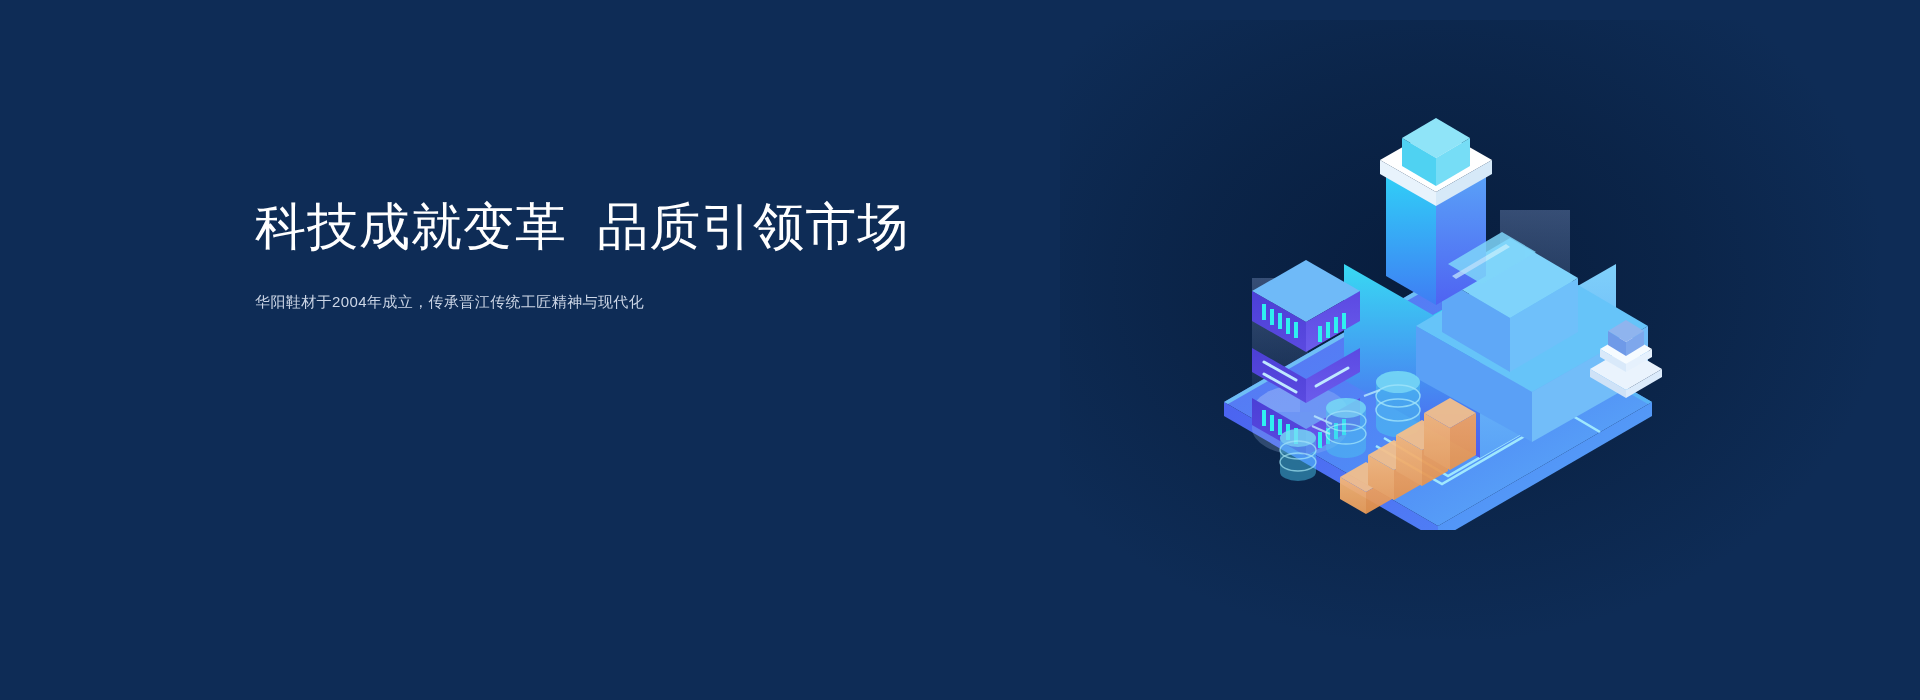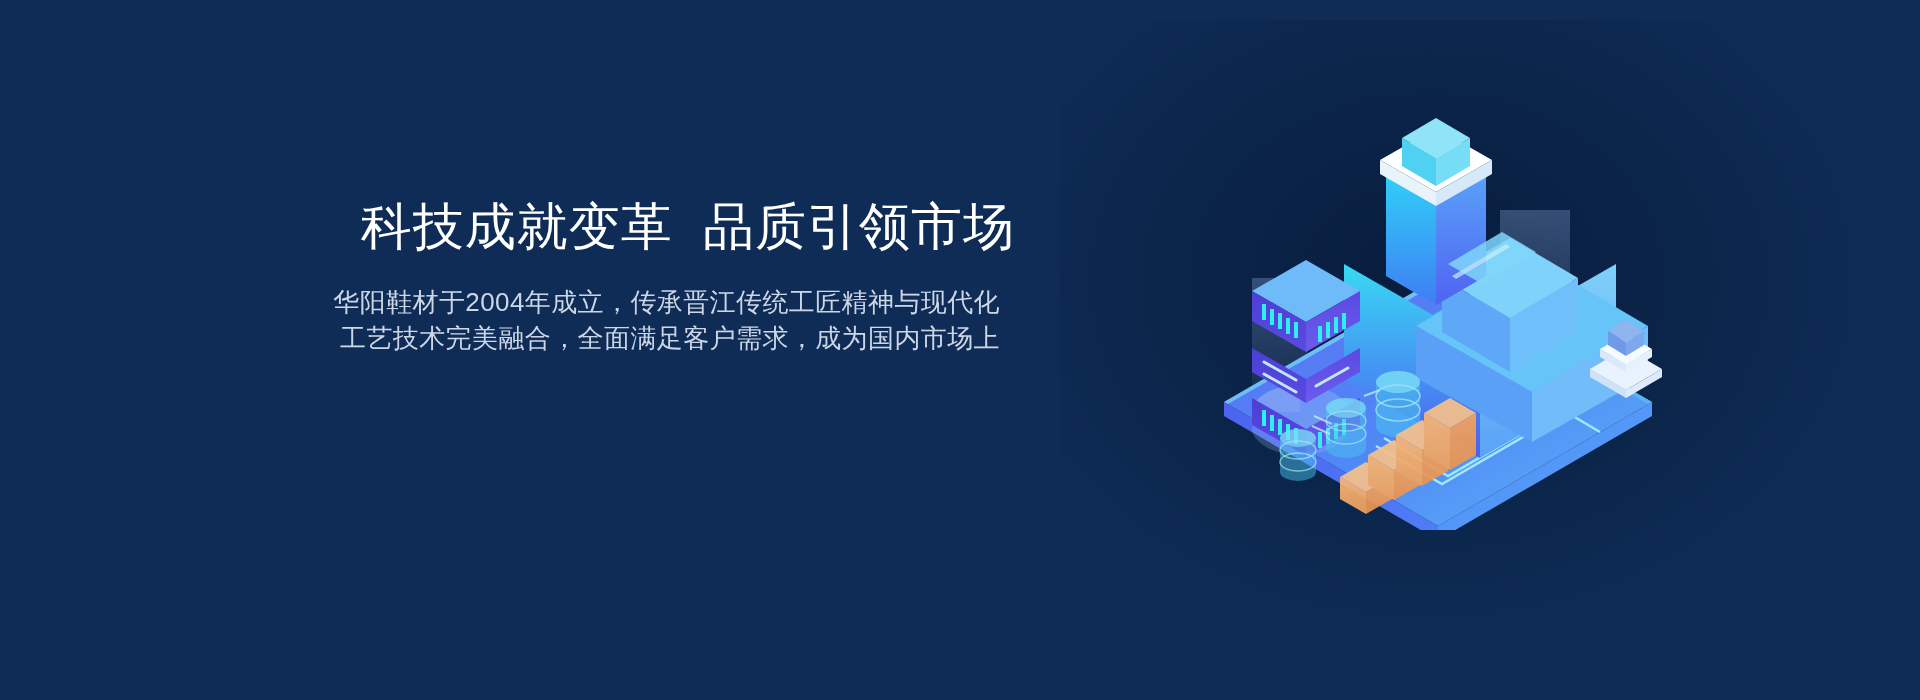--- a/index.html
+++ b/index.html
@@ -9,21 +9,20 @@
   }
   body {
     font-family: "Liberation Sans", "DejaVu Sans", sans-serif;
   }
   #banner {
     position: relative;
     width: 1920px;
     height: 700px;
     overflow: hidden;
     background: #0e2c56;
-    text-align: right;
   }
   
   .vignette {
     position: absolute;
     left: 1060px;
     top: 20px;
     width: 820px;
     height: 620px;
     background: radial-gradient(ellipse at 45% 42%,
                 rgba(7,28,60,0.95) 0%,
@@ -43,24 +42,24 @@
     color: #ffffff;
     font-size: 51px;
     line-height: 62px;
     letter-spacing: 1px;
     font-weight: 400;
     white-space: pre;
     margin: 0 0 26px 0;
   }
   .paragraph {
     color: #ccd6e6;
-    font-size: 26px;
+    font-size: 15px;
     line-height: 36px;
     letter-spacing: 0.4px;
-    margin: 15px;
+    margin: 0;
   }
   .paragraph .pline { display: block; white-space: pre; }
 
   
   .art {
     position: absolute;
     left: 1180px;
     top: 90px;
     width: 520px;
     height: 440px;
@@ -72,21 +71,20 @@
 
 <div id="banner">
 
   <div class="vignette"></div>
 
   <div class="copy">
     <h1 class="headline">科技成就变革  品质引领市场</h1>
 
     <div class="paragraph">
       <span class="pline">华阳鞋材于2004年成立，传承晋江传统工匠精神与现代化</span>
-      <span class="pline">工艺技术完美融合，全面满足客户需求，成为国内市场上</span>
     </div>
   </div>
 
   <div class="art">
     <svg viewBox="0 0 520 440" xmlns="http://www.w3.org/2000/svg">
       <defs>
         <linearGradient id="gPlatL" x1="0" y1="0" x2="1" y2="1">
           <stop offset="0" stop-color="#4b63f0"></stop>
             <stop offset="1" stop-color="#4f7ef5"></stop>
         </linearGradient>

